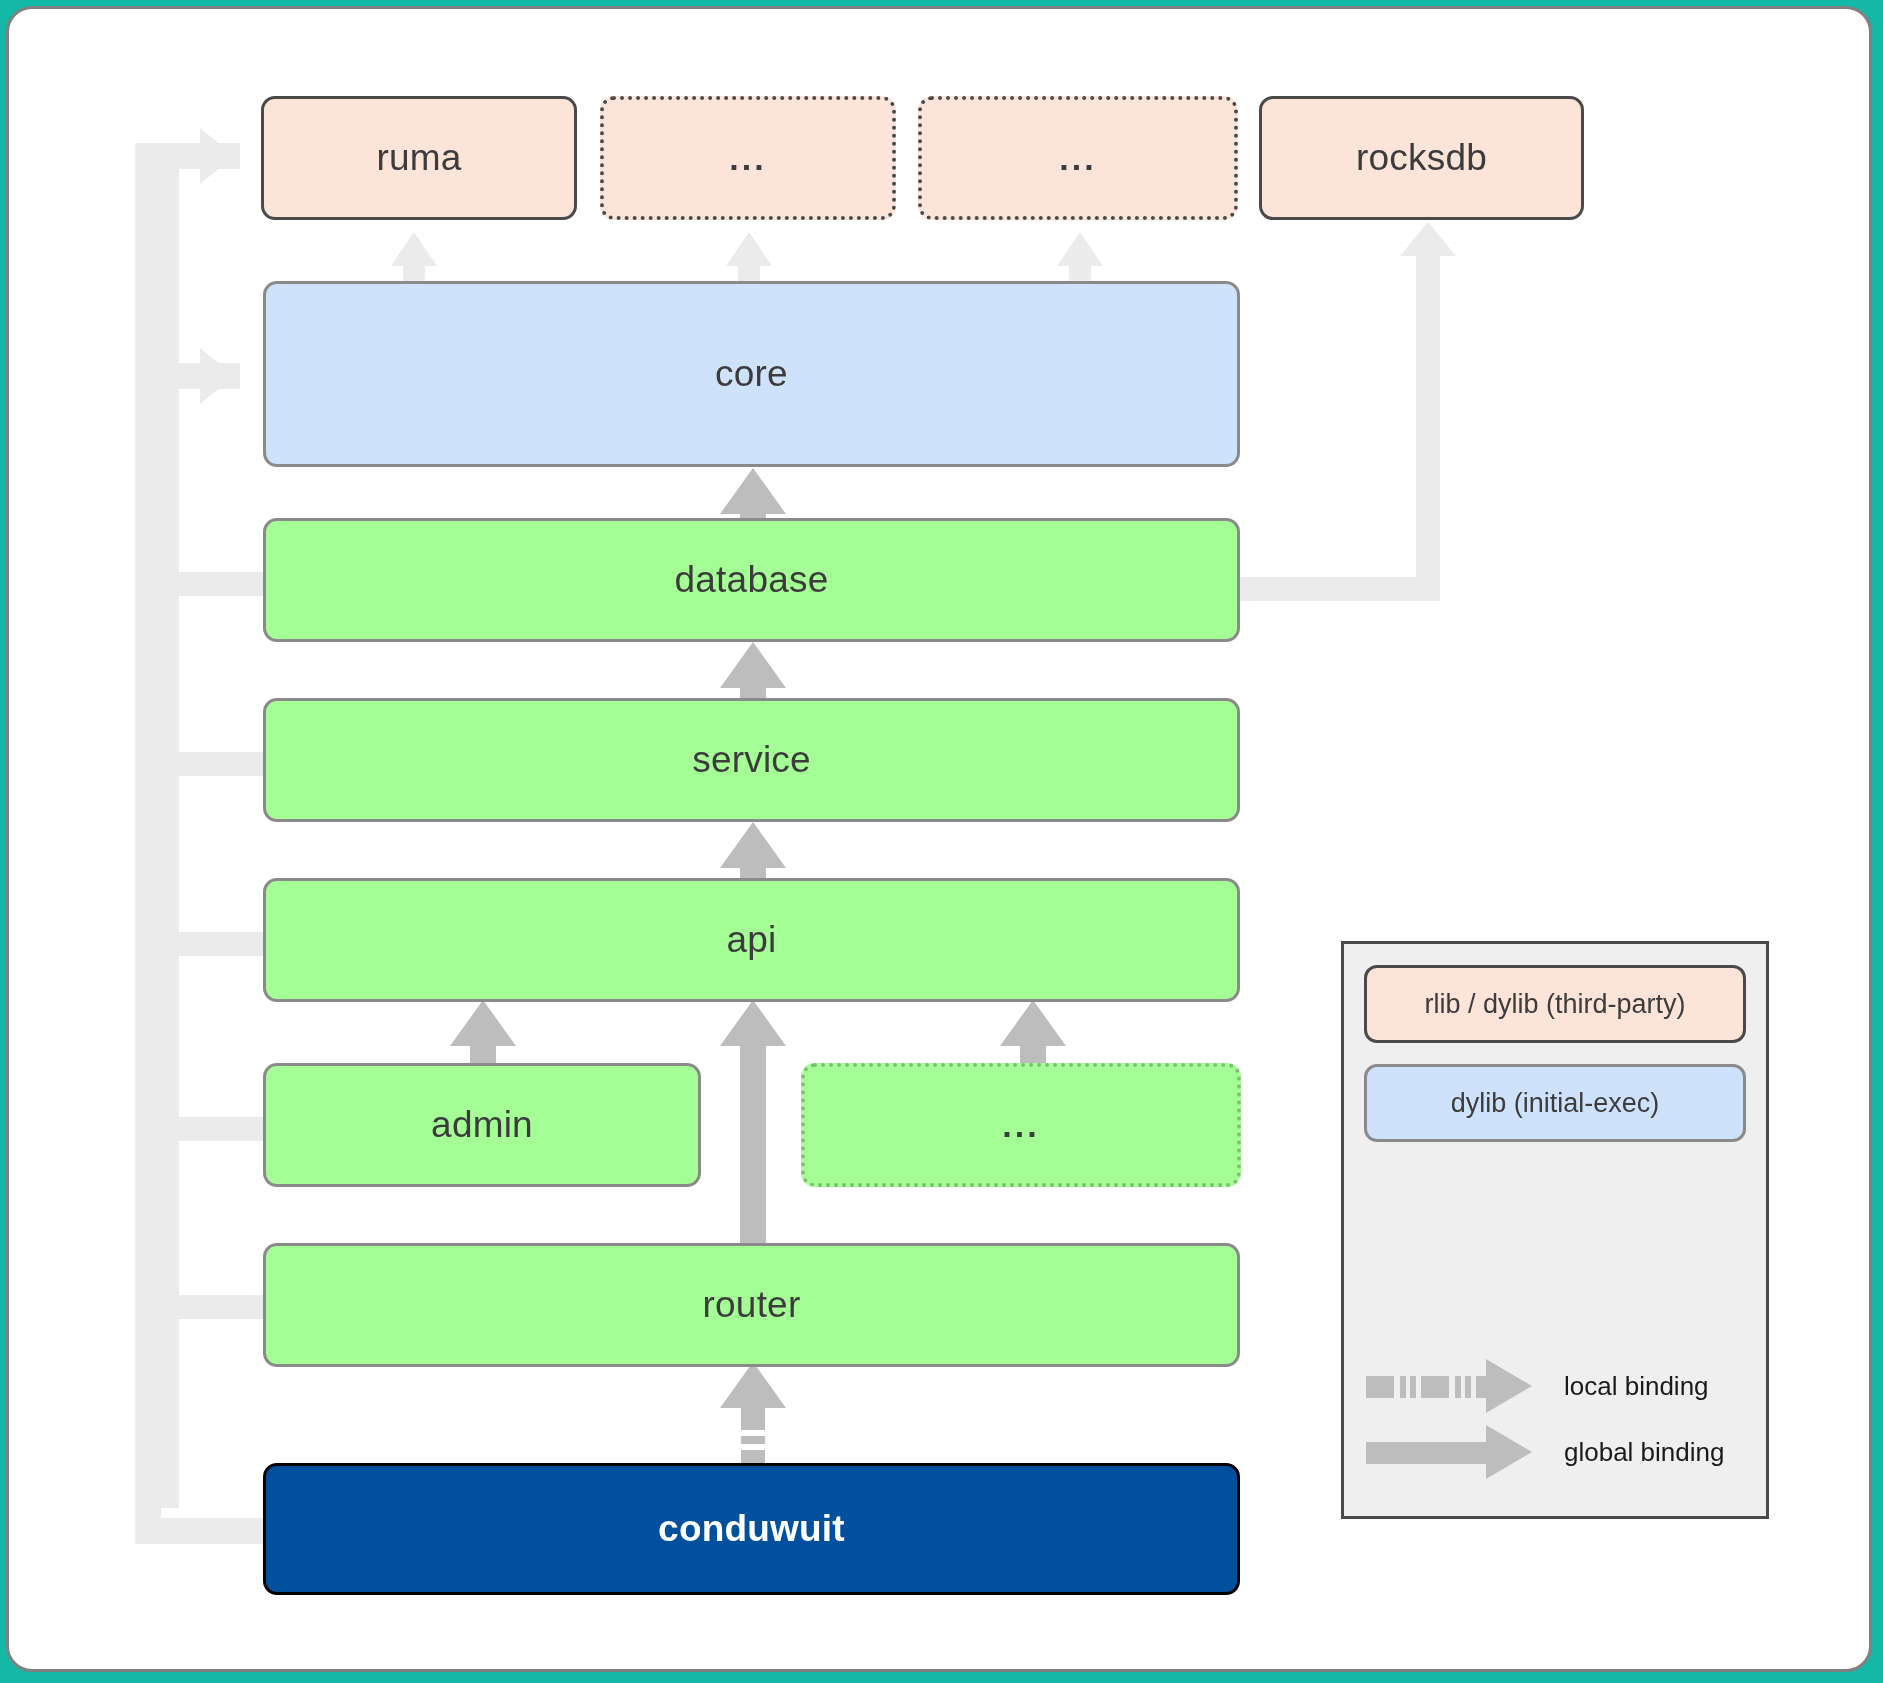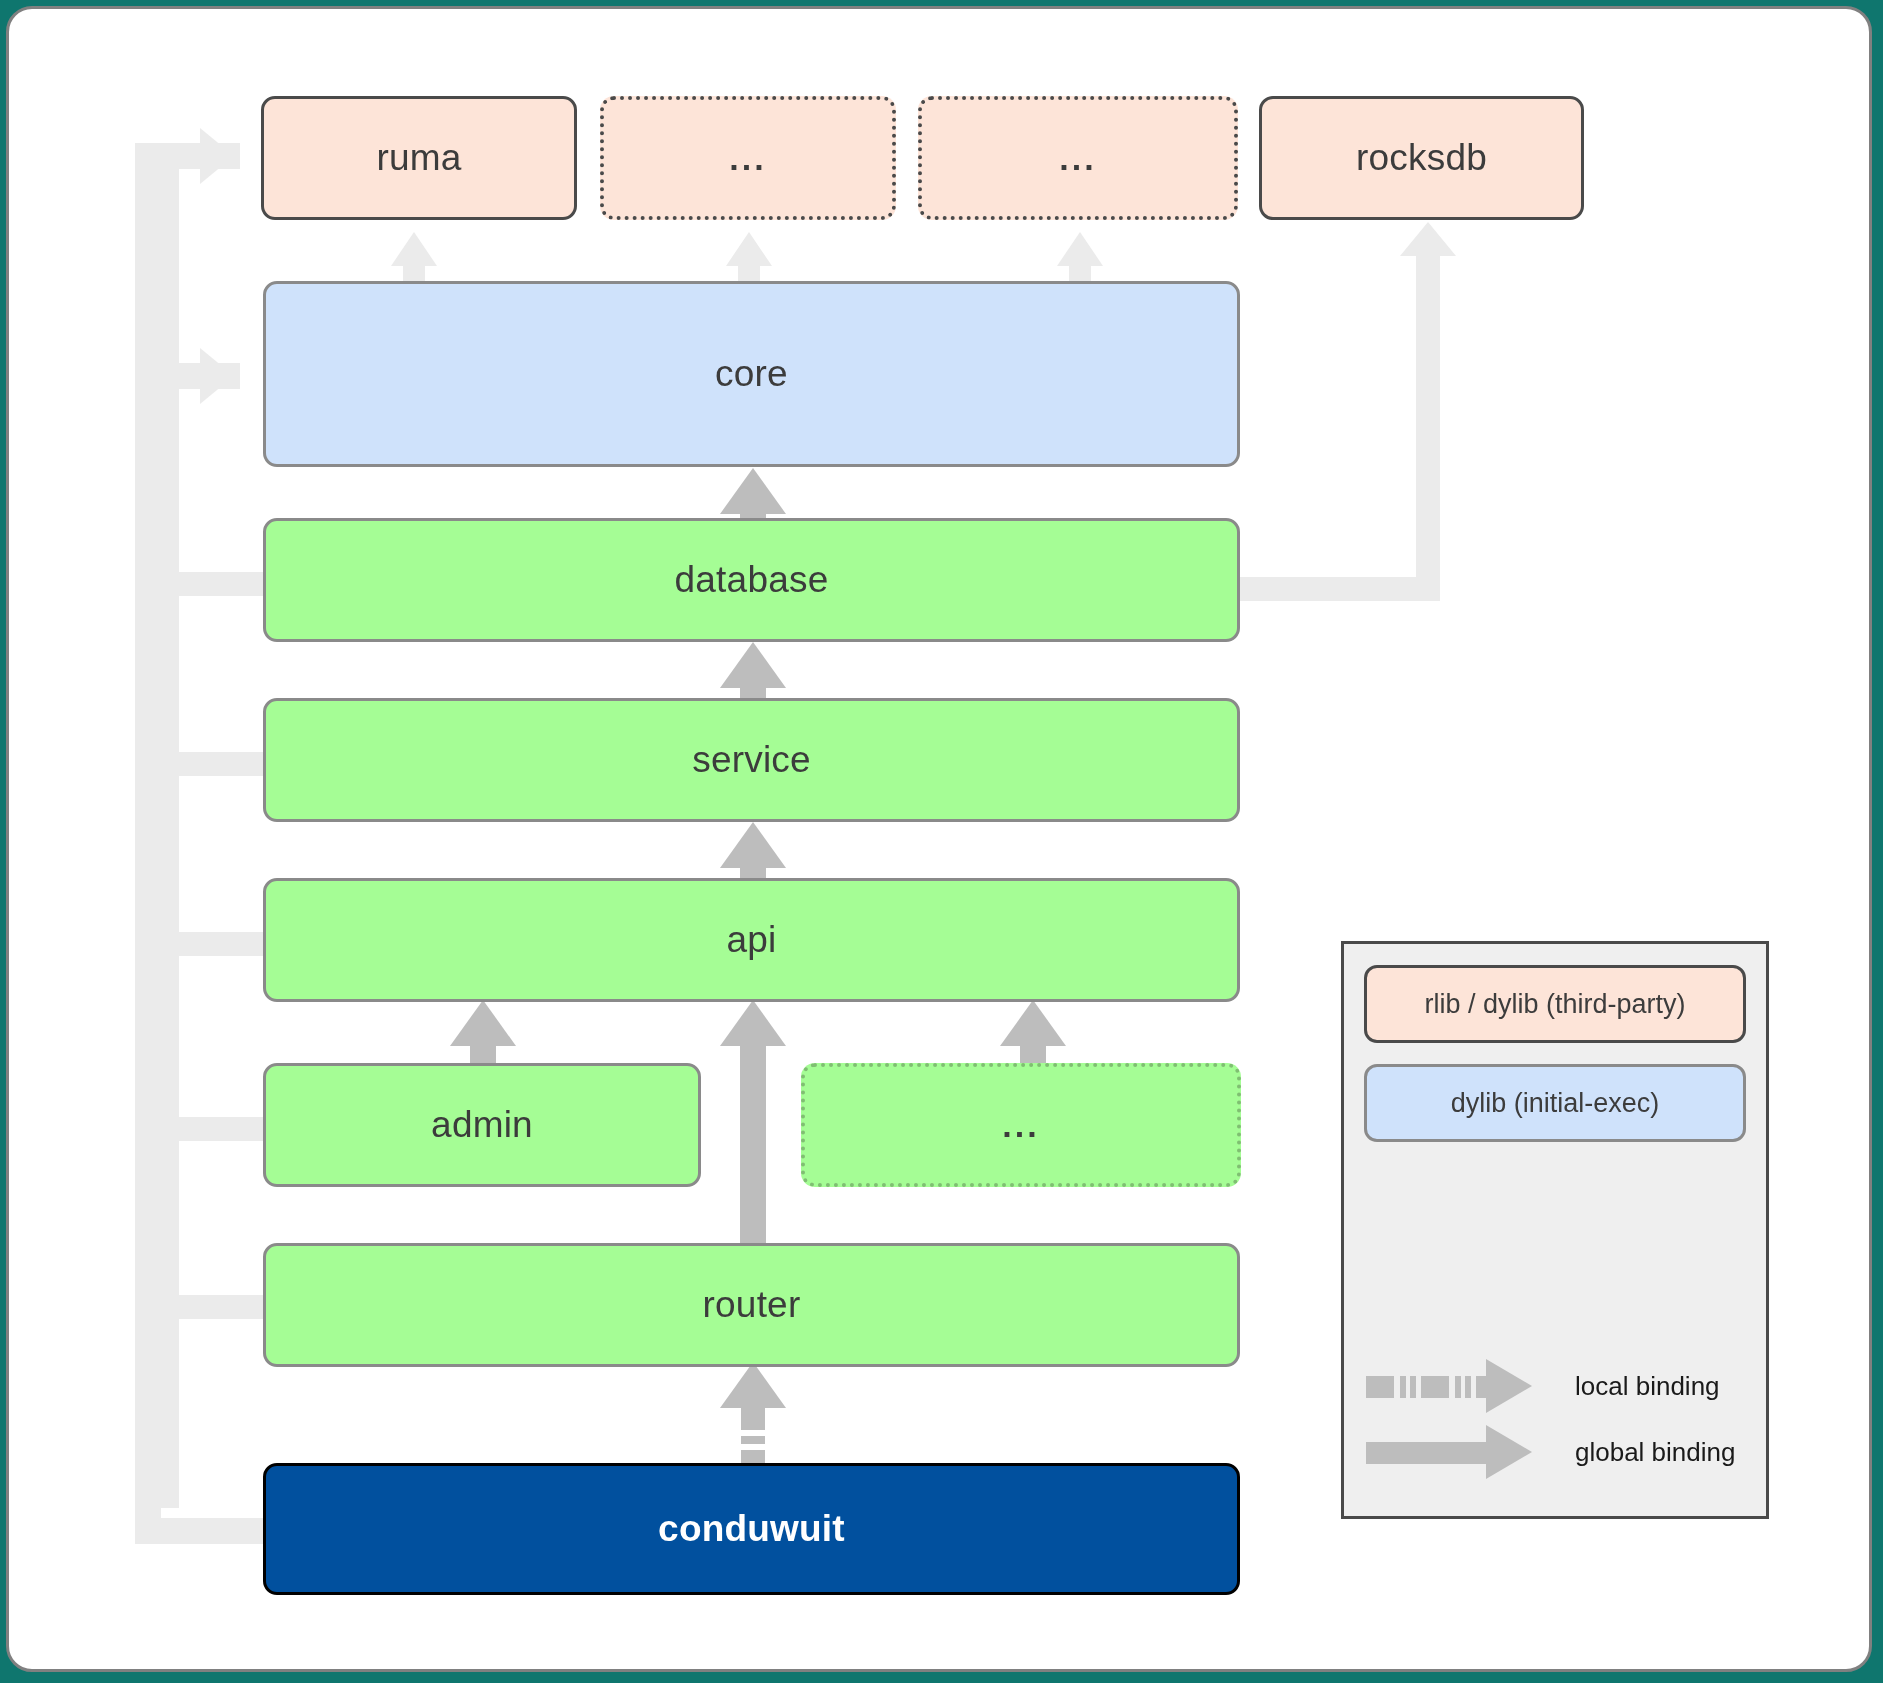--- a/index.html
+++ b/index.html
@@ -1,18 +1,18 @@
 <!DOCTYPE html>
 <html><head>
 <meta charset="utf-8">
 <title>conduwuit crate architecture</title>
 <style>
   html,body{margin:0;padding:0;background:#ffffff;}
   body{font-family:"Liberation Sans",sans-serif;}
-  #stage{position:relative;width:1883px;height:1683px;background:#0f766e;overflow:hidden;}
+  #stage{position:relative;width:1883px;height:1683px;background:#14b8a6;overflow:hidden;}
 
   .frame{
     position:absolute;left:6px;top:6px;width:1866px;height:1666px;
     border:3px solid #808080;border-radius:26px;box-sizing:border-box;background:#fff;
   }
 
   .node{
     position:absolute;box-sizing:border-box;
     display:flex;align-items:center;justify-content:center;
     border-radius:14px;
@@ -74,21 +74,21 @@
   .legend{
     position:absolute;left:1341px;top:941px;width:428px;height:578px;
     background:#efefef;border:3px solid #4a4a4a;box-sizing:border-box;z-index:6;
   }
   .legend-item{
     position:absolute;left:20px;width:382px;height:78px;box-sizing:border-box;
     display:flex;align-items:center;justify-content:center;border-radius:13px;
     font-size:27px;color:#3c3c3c;
   }
   .legend-row{position:absolute;left:14px;width:396px;height:60px;display:flex;align-items:center;}
-  .legend-row .lbl{font-size:26px;color:#1a1a1a;margin-left:37px;}
+  .legend-row .lbl{font-size:26px;color:#1a1a1a;margin-left:26px;}
   .legend-arrow{position:relative;width:180px;height:54px;flex:0 0 180px;}
   .legend-arrow .body{position:absolute;left:8px;top:17px;height:22px;background:#bdbdbd;}
   .legend-arrow .tip{
     position:absolute;right:6px;top:0;width:0;height:0;
     border-top:27px solid transparent;border-bottom:27px solid transparent;
     border-left:46px solid #bdbdbd;
   }
   .legend-arrow .seg{position:absolute;top:17px;height:22px;background:#bdbdbd;}
 </style>
 </head>

